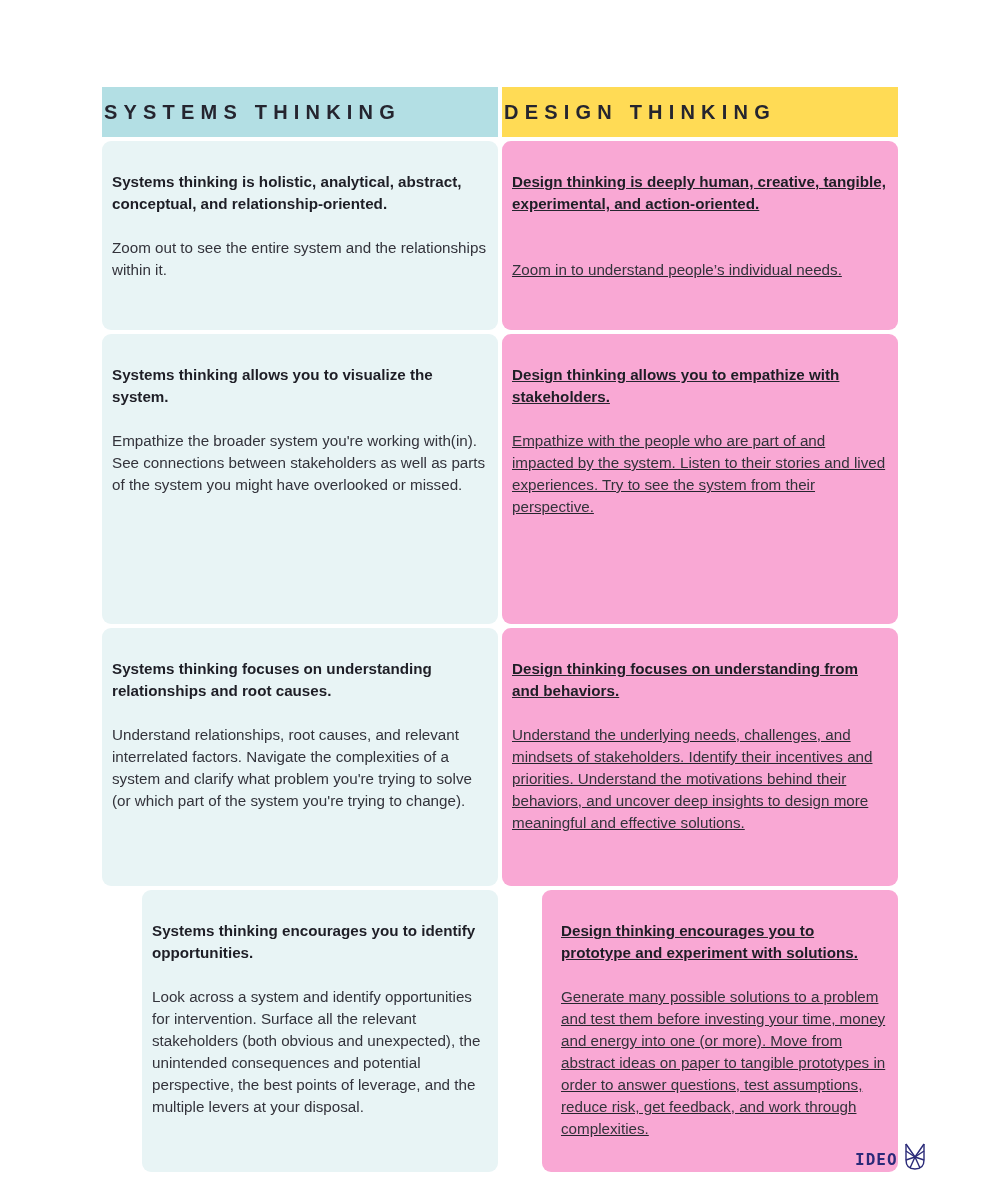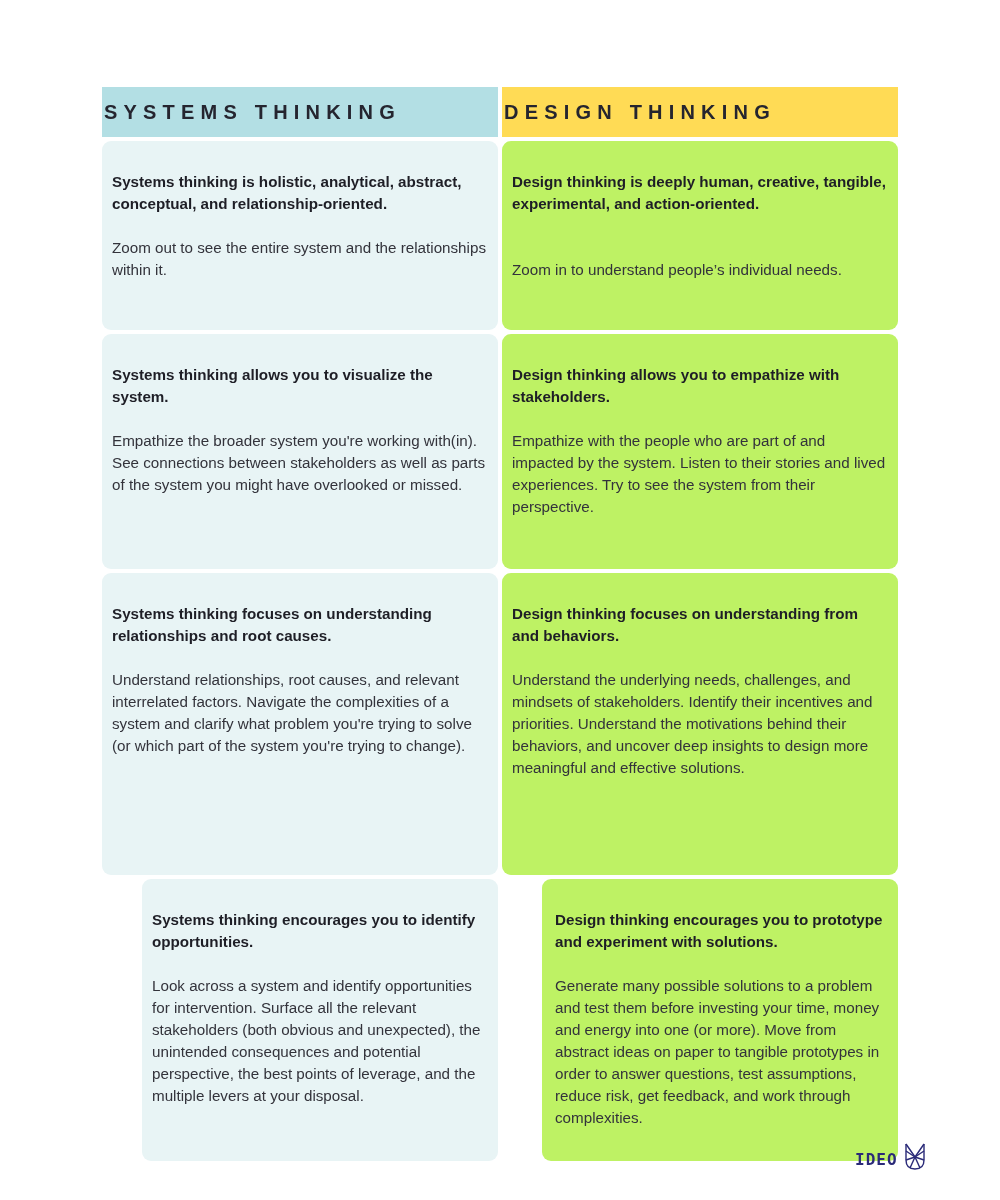--- a/index.html
+++ b/index.html
@@ -27,29 +27,29 @@
   }
   .hdr.sys { background: #b3dfe4; }
   .hdr.des { background: #ffdb55; }
   .cell {
     padding: 30px 10px 20px 10px;
     font-size: 15.2px;
     line-height: 22px;
     border-radius: 9px;
   }
   .cell.sys { background: #e8f4f5; }
-  .cell.des { background: #bef264; }
+  .cell.des { background: #f9a8d4; text-decoration: underline; }
   .cell .lead { font-weight: 700; color: #1e1e26; margin-bottom: 22px; }
   .cell .body { color: #33333b; font-weight: 400; }
   .r1 { height: 189px; }
-  .r2 { height: 235px; }
-  .r3 { height: 302px; }
+  .r2 { height: 290px; }
+  .r3 { height: 258px; }
   .r4 { height: 282px; margin-left: 40px; }
   .r1 .lead.gap2 { margin-bottom: 44px; }
-  .cell.des.r4 { padding-left: 13px; }
+  .cell.des.r4 { padding-left: 19px; }
   .logo {
     position: absolute; left: 855px; top: 1143px;
     display: flex; align-items: center; gap: 6px;
   }
   .logo-text {
     font-family: "DejaVu Sans Mono", "Liberation Mono", monospace;
     font-weight: 700; font-size: 16px; letter-spacing: 1px; color: #2a2a78;
   }
 </style>
 </head>

